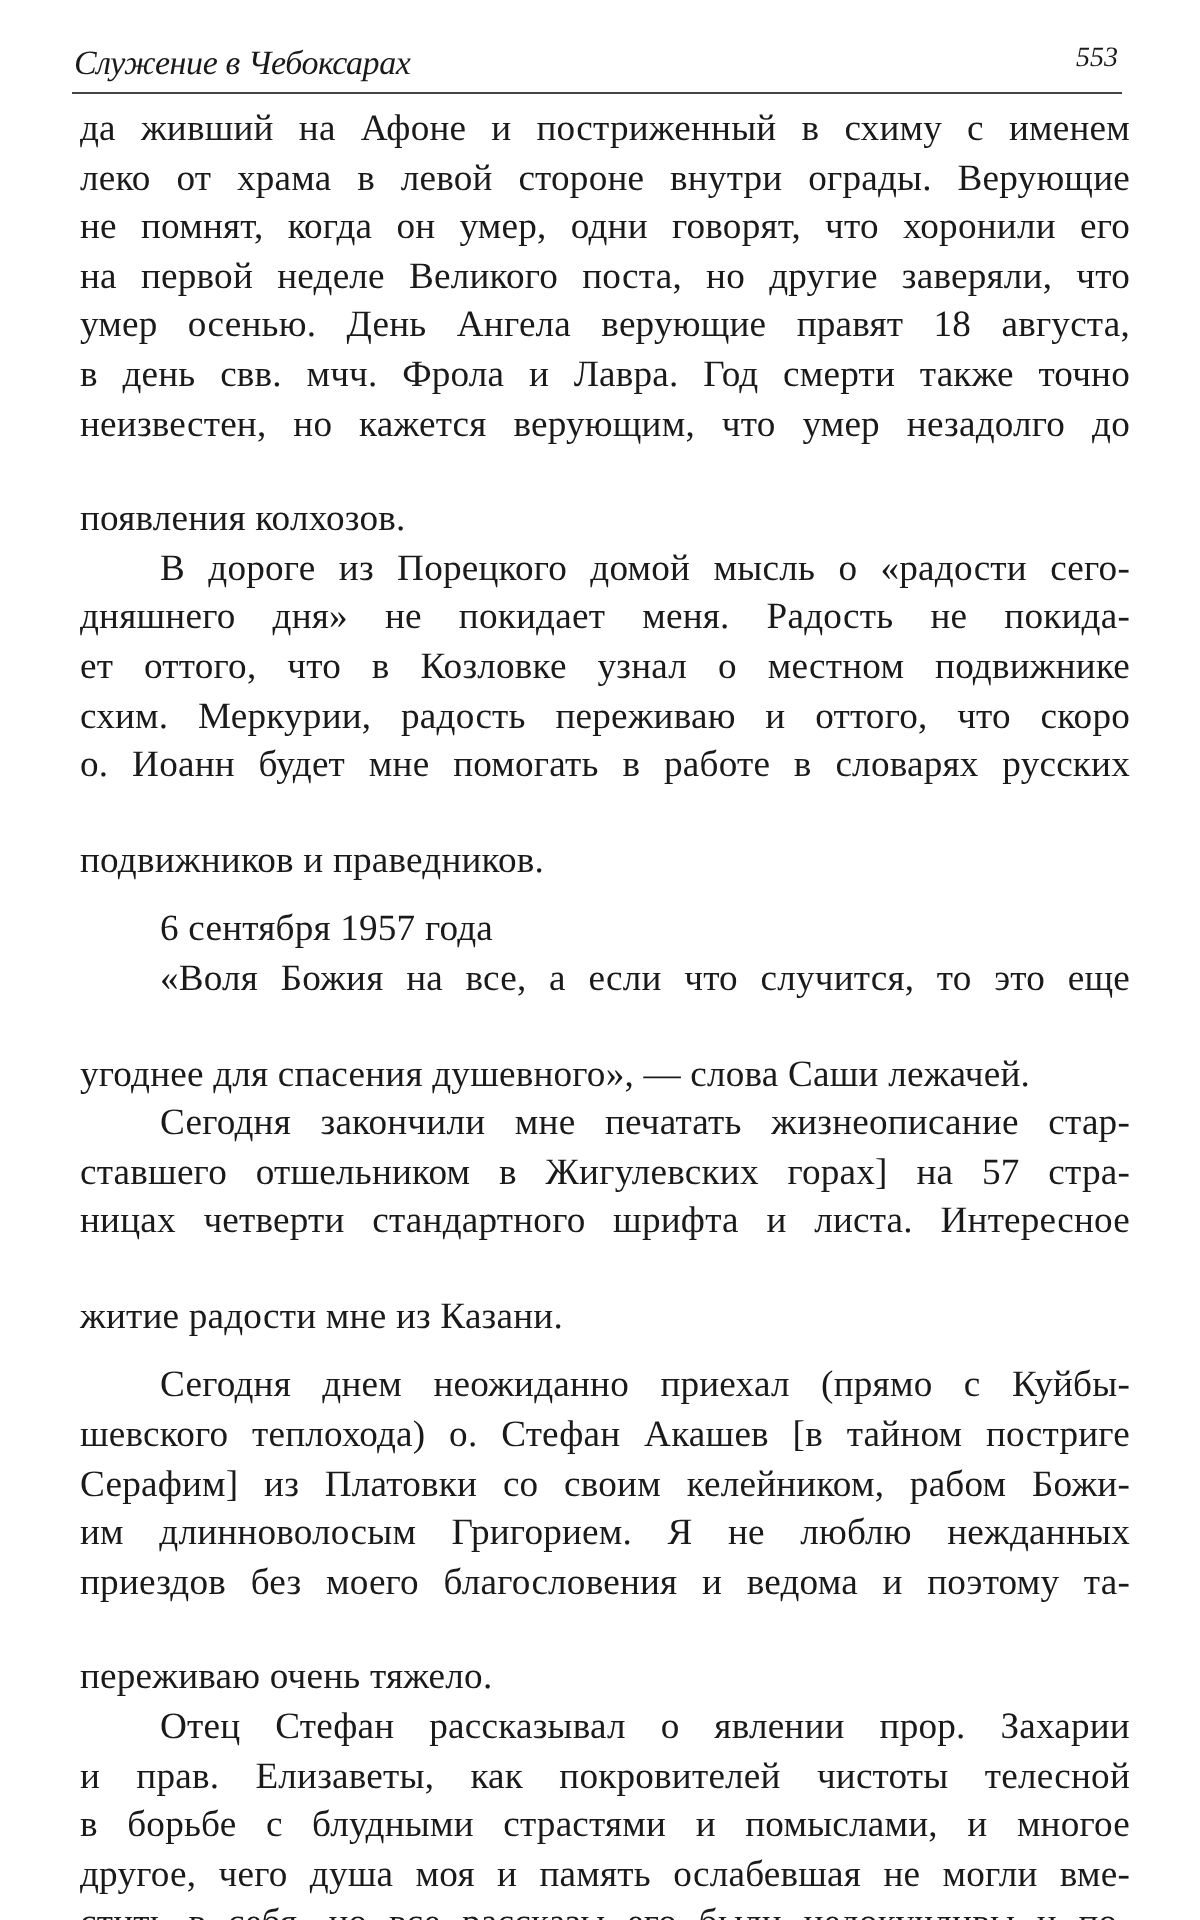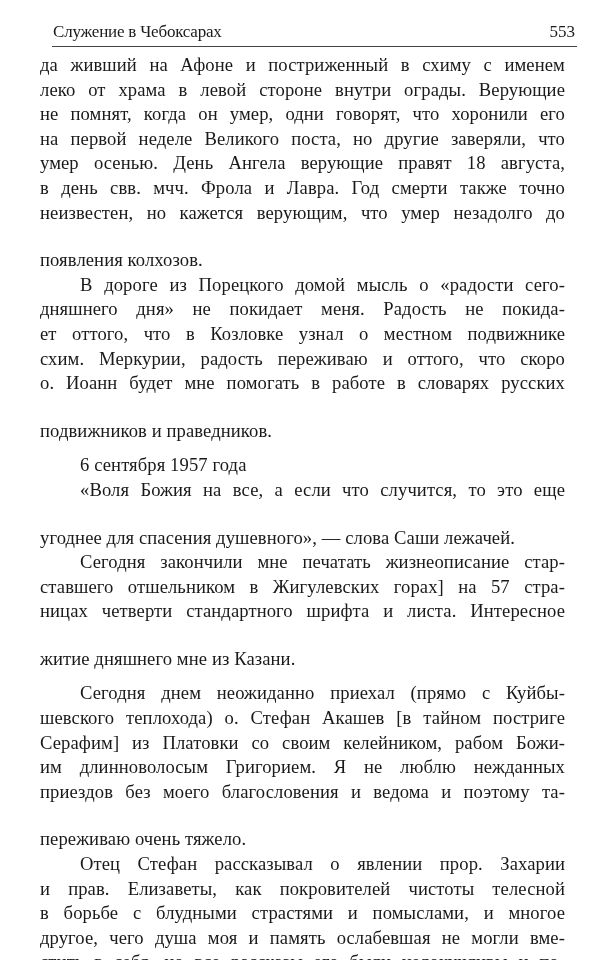--- a/index.html
+++ b/index.html
@@ -1,23 +1,23 @@
 <!DOCTYPE html>
 <html><head>
 <meta charset="utf-8">
 <style>
   html, body { margin: 0; padding: 0; background: #ffffff; }
   body { width: 600px; height: 960px; position: relative; overflow: hidden;
          font-family: "DejaVu Serif", "Liberation Serif", serif; color: #1a1a1a; }
-  .header { position: absolute; left: 52px; top: 16px; width: 525px; height: 30px;
-            border-bottom: 1.6px solid #444; }
+  .header { position: absolute; left: 36px; top: 16px; width: 525px; height: 30px;
+            border-bottom: 1.6px solid #444; font-style: italic; }
   .running-title { position: absolute; left: 1px; top: 6px; font-family: "Liberation Serif", serif;
                    font-size: 17px; letter-spacing: -0.2px; }
   .page-number { position: absolute; right: 2px; top: 6px; font-family: "Liberation Serif", serif;
-                 font-size: 17px; }
+                 font-size: 14px; }
   .body { position: absolute; left: 40px; top: 53px; width: 525px; }
   .line { display: block; height: 24.6px; line-height: 24.6px; font-size: 18.6px;
           font-family: "Liberation Serif", serif; white-space: nowrap; text-align: justify;
           text-align-last: justify; letter-spacing: 0.1px; }
   .line.last { text-align-last: left; margin-top: 23px; }
   .indent { padding-left: 40px; }
   .gap { height: 10px; }
   .date { text-align-last: left; }
 </style>
 </head>
@@ -57,21 +57,21 @@
 
   <div>
     <span class="line indent">«Воля Божия на все, а если что случится, то это еще</span>
     <span class="line last">угоднее для спасения душевного», — слова Саши лежачей.</span>
   </div>
 
   <div>
     <span class="line indent">Сегодня закончили мне печатать жизнеописание стар-</span>
     <span class="line">ставшего отшельником в Жигулевских горах] на 57 стра-</span>
     <span class="line">ницах четверти стандартного шрифта и листа. Интересное</span>
-    <span class="line last">житие дняшнего мне из Казани.</span>
+    <span class="line last">житие радости мне из Казани.</span>
   </div>
   <div class="gap"></div>
 
 
   <div>
     <span class="line indent">Сегодня днем неожиданно приехал (прямо с Куйбы-</span>
     <span class="line">шевского теплохода) о. Стефан Акашев [в тайном постриге</span>
     <span class="line">Серафим] из Платовки со своим келейником, рабом Божи-</span>
     <span class="line">им длинноволосым Григорием. Я не люблю нежданных</span>
     <span class="line">приездов без моего благословения и ведома и поэтому та-</span>

